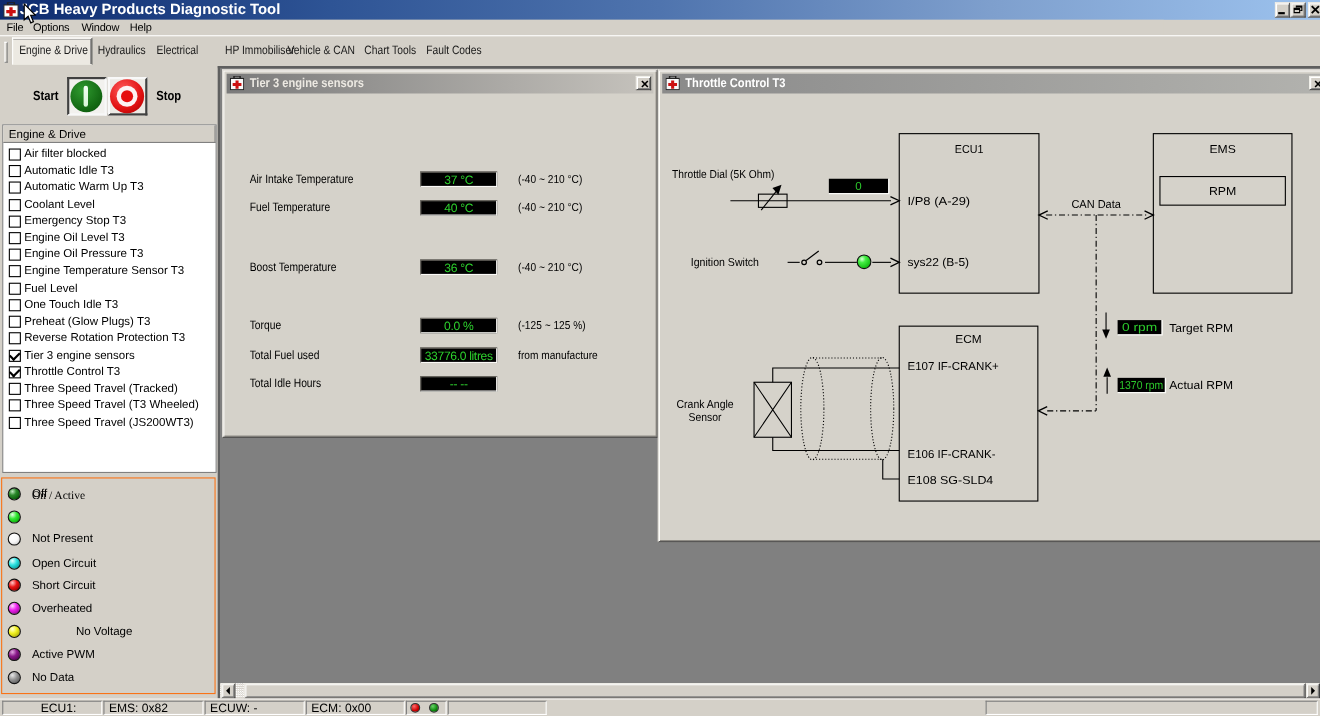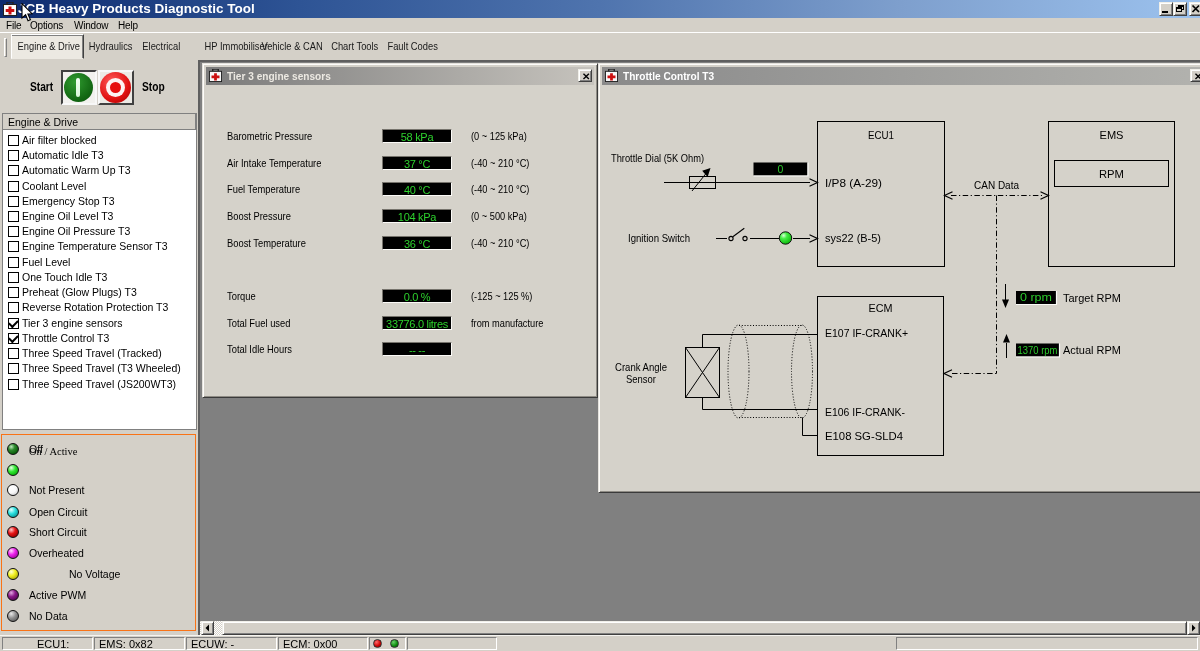--- a/index.html
+++ b/index.html
@@ -225,39 +225,29 @@
         <svg style="position:absolute;left:3px;top:2px;" width="13" height="13" viewBox="0 0 14 14">
           <rect x="4" y="0" width="6" height="3" fill="none" stroke="#202020" stroke-width="1.4"></rect>
           <rect x="0.5" y="2.5" width="13" height="11" fill="#f8f8f8" stroke="#202020"></rect>
           <path d="M5.5 4.5 h3 v2.5 h2.8 v3 h-2.8 v2.5 h-3 v-2.5 h-2.8 v-3 h2.8 z" fill="#cc1111"></path>
         </svg>
         <span class="tt" style="color:#ece9e2;">Tier 3 engine sensors</span>
         <div class="xbtn">
             <span class="xg">✕</span>
           </div>
       </div>
-      <div class="trow" style="top:66px;">
-          <span class="tl">Barometric Pressure</span>
-          <span class="lcd">58 kPa</span>
-          <span class="tr">(0 ~ 125 kPa)</span>
-        </div>
       <div class="trow" style="top:93px;">
           <span class="tl">Air Intake Temperature</span>
           <span class="lcd">37 °C</span>
           <span class="tr">(-40 ~ 210 °C)</span>
         </div>
       <div class="trow" style="top:119px;">
           <span class="tl">Fuel Temperature</span>
           <span class="lcd">40 °C</span>
           <span class="tr">(-40 ~ 210 °C)</span>
-        </div>
-      <div class="trow" style="top:146px;">
-          <span class="tl">Boost Pressure</span>
-          <span class="lcd">104 kPa</span>
-          <span class="tr">(0 ~ 500 kPa)</span>
         </div>
       <div class="trow" style="top:173px;">
           <span class="tl">Boost Temperature</span>
           <span class="lcd">36 °C</span>
           <span class="tr">(-40 ~ 210 °C)</span>
         </div>
       <div class="trow" style="top:226px;">
           <span class="tl">Torque</span>
           <span class="lcd">0.0 %</span>
           <span class="tr">(-125 ~ 125 %)</span>

